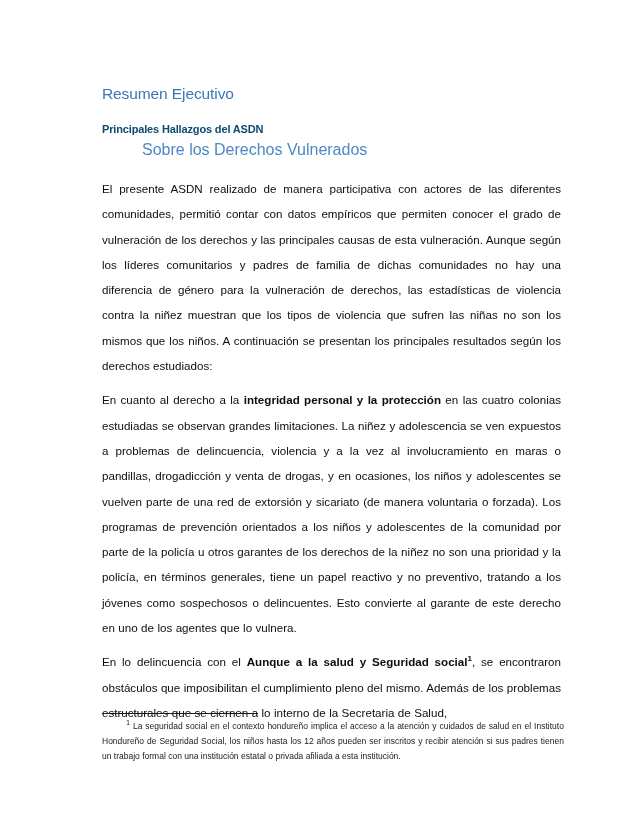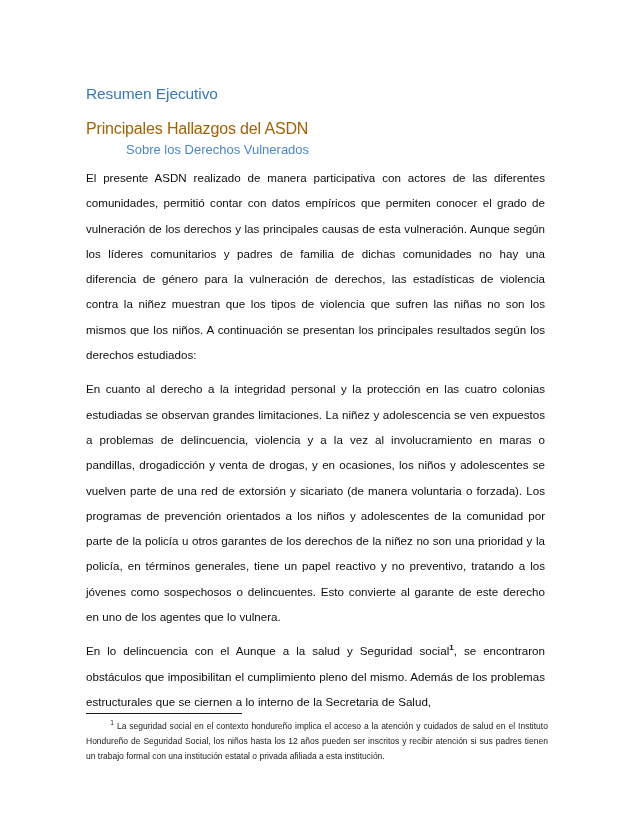--- a/index.html
+++ b/index.html
@@ -13,21 +13,21 @@
     height: 820px;
     position: relative;
     overflow: hidden;
     font-family: "Liberation Sans", sans-serif;
     color: #000000;
     -webkit-font-smoothing: antialiased;
   }
 
   #page {
     position: absolute;
-    left: 0;
+    left: 16px;
     top: 0;
     width: 604px;
     height: 820px;
     background: #ffffff;
   }
 
   
   #content {
     position: absolute;
     left: 86px;
@@ -40,49 +40,49 @@
     font-family: "Liberation Sans", sans-serif;
     font-size: 15.5px;
     line-height: 19px;
     color: #3a78b5;
     font-weight: 400;
     letter-spacing: -0.1px;
     margin: 0 0 16px 0;
   }
   .h2 {
     font-family: "Liberation Sans", sans-serif;
-    font-size: 16px;
+    font-size: 11px;
     line-height: 20px;
-    color: #a16207;
-    font-weight: 400;
+    color: #0c4a6e;
+    font-weight: 700;
     letter-spacing: -0.15px;
     margin: 0 0 3px 0;
   }
   .h3 {
     font-family: "Liberation Sans", sans-serif;
-    font-size: 13px;
+    font-size: 16px;
     line-height: 16px;
     color: #4d87c4;
     font-weight: 400;
-    margin: 0 0 7px 0;
+    margin: 0 0 18px 0;
     padding-left: 40px;
   }
 
   
   .para {
     font-family: "Liberation Sans", sans-serif;
     font-size: 11.6px;
     line-height: 25.3px;
     color: #0d0d0d;
     text-align: justify;
     text-justify: inter-word;
     margin: 0 0 9px 0;
     word-spacing: 0.2px;
   }
-  .para b, .para strong { font-weight: normal; }
+  .para b, .para strong { font-weight: bold; }
   .para sup {
     font-size: 8px;
     vertical-align: super;
     line-height: 0;
     font-weight: bold;
   }
 
   
   #footnote {
     position: absolute;

